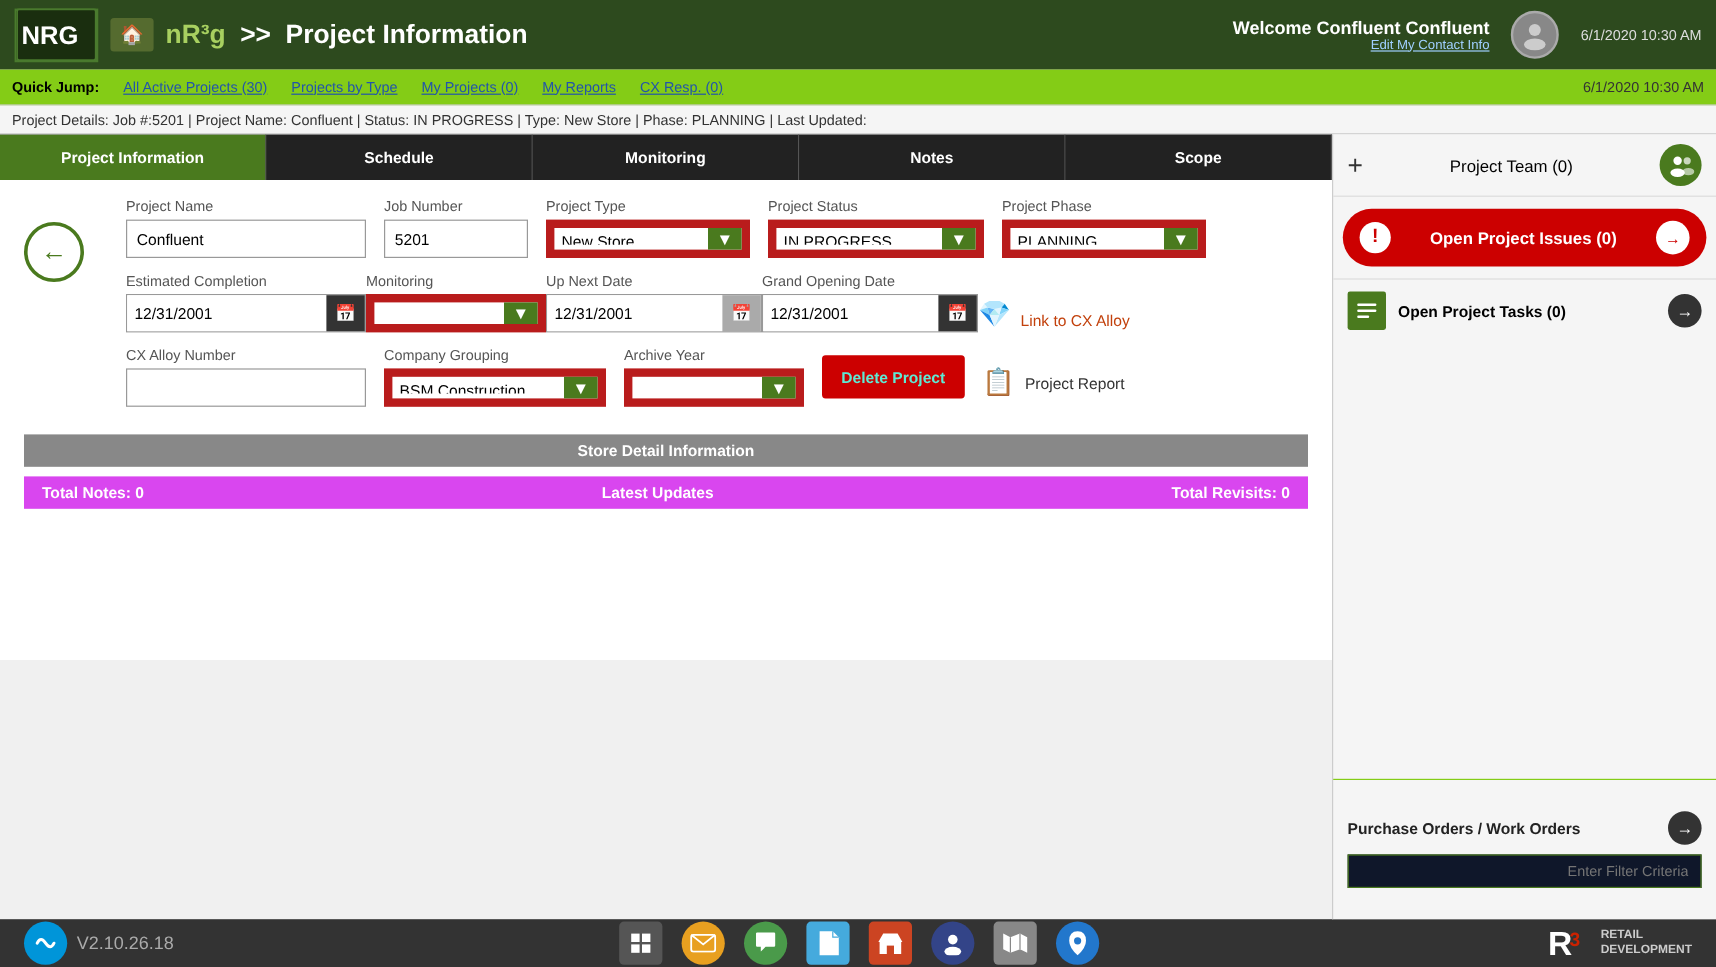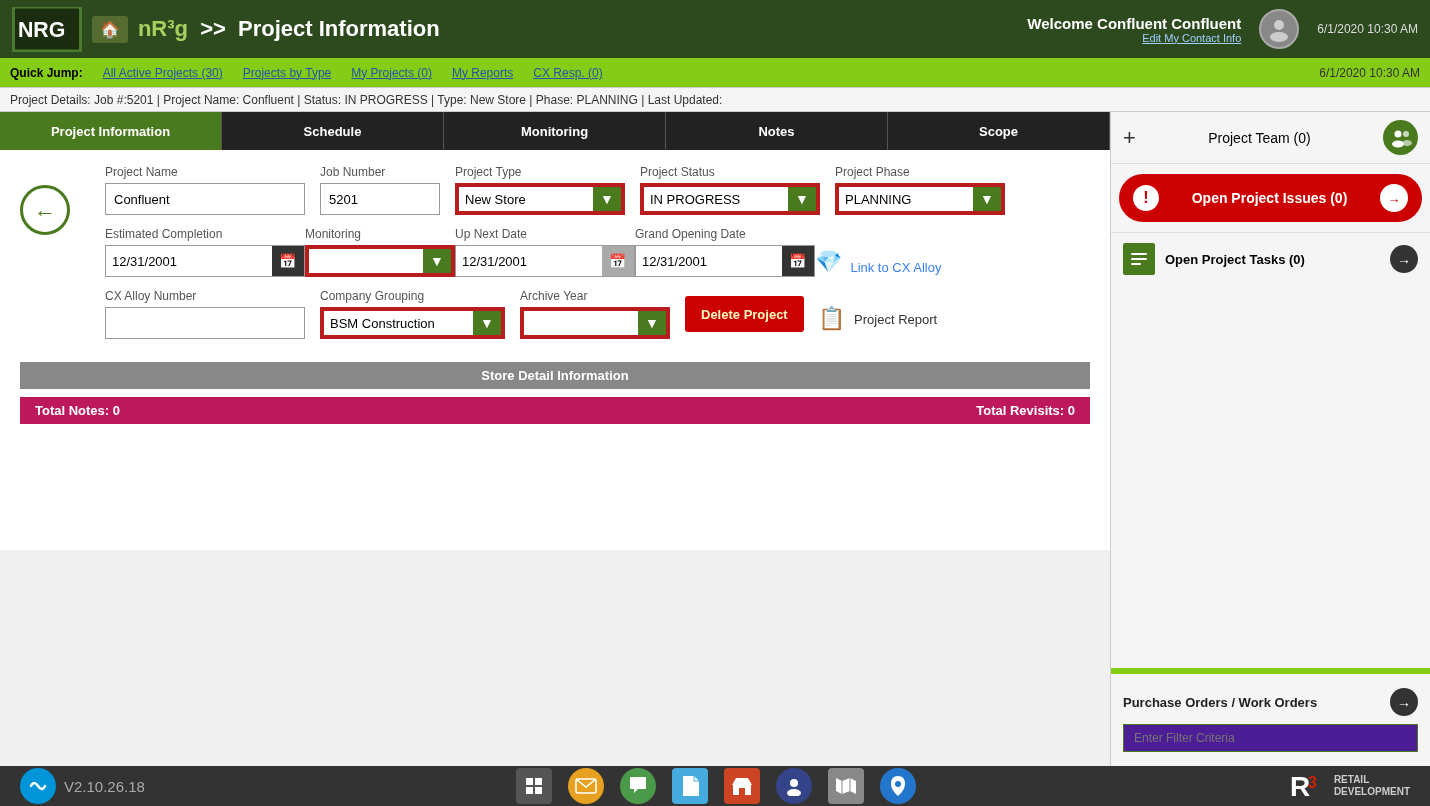--- a/index.html
+++ b/index.html
@@ -34,62 +34,62 @@
     .tab:not(.active) { background: #222; }
 
     
     .form-area { padding: 15px 20px; background: white; min-height: 400px; }
 
     .back-btn { width: 50px; height: 50px; border-radius: 50%; border: 3px solid #4a7a1e; background: white; color: #4a7a1e; font-size: 22px; cursor: pointer; display: flex; align-items: center; justify-content: center; float: left; margin-right: 20px; margin-top: 5px; }
     .form-group { display: flex; flex-direction: column; gap: 4px; }
     .form-group label { font-size: 12px; color: #555; }
     .form-group input { border: 1px solid #999; padding: 5px 8px; font-size: 13px; height: 32px; width: 100%; }
 
-    .select-wrap { display: flex; align-items: center; border: 4px solid #b91c1c; height: 32px; background: white; }
+    .select-wrap { display: flex; align-items: center; border: 7px solid #b91c1c; height: 32px; background: white; }
     .select-wrap select { border: none; flex: 1; padding: 4px 6px; font-size: 13px; appearance: none; background: transparent; height: 100%; }
     .select-arrow { background: #4a7a1e; color: white; width: 28px; height: 100%; display: flex; align-items: center; justify-content: center; font-size: 14px; cursor: pointer; flex-shrink: 0; }
 
     .date-wrap { display: flex; align-items: center; border: 1px solid #999; height: 32px; }
     .date-wrap input { border: none; flex: 1; padding: 4px 6px; font-size: 13px; height: 100%; }
     .date-btn { background: #333; color: white; width: 32px; height: 100%; display: flex; align-items: center; justify-content: center; cursor: pointer; font-size: 14px; flex-shrink: 0; }
     .date-btn-gray { background: #aaa; }
 
-    .delete-btn { background: #cc0000; color: #fef9c3; border: none; padding: 8px 16px; font-size: 13px; font-weight: bold; cursor: pointer; height: 36px; white-space: nowrap; border-radius: 3px; }
+    .delete-btn { background: #cc0000; color: #5eead4; border: none; padding: 8px 16px; font-size: 13px; font-weight: bold; cursor: pointer; height: 36px; white-space: nowrap; border-radius: 3px; }
     .report-btn { display: flex; align-items: center; gap: 8px; cursor: pointer; color: #333; }
 
     
     .section-header { background: #888; color: white; padding: 6px 15px; font-size: 13px; font-weight: bold; text-align: center; margin-bottom: 8px; }
     .store-detail-grid { display: grid; grid-template-columns: 1fr 1fr 1fr 1fr; gap: 8px; padding: 0 5px 10px; }
 
     
-    .totals-bar { background: #be185d; color: white; display: flex; align-items: center; justify-content: space-between; padding: 6px 15px; margin-top: 0; font-size: 13px; font-weight: bold; }
+    .totals-bar { background: #d946ef; color: white; display: flex; align-items: center; justify-content: flex-end; padding: 6px 15px; margin-top: 0; font-size: 13px; font-weight: bold; }
     .totals-center { text-align: center; flex: 1; }
 
     
     .right-sidebar { width: 320px; border-left: 1px solid #ccc; background: #f5f5f5; display: flex; flex-direction: column; }
     .sidebar-header { display: flex; align-items: center; justify-content: space-between; padding: 8px 12px; border-bottom: 1px solid #ddd; }
     .sidebar-plus { font-size: 22px; color: #333; cursor: pointer; }
     .project-team-label { font-size: 14px; font-weight: normal; }
     .project-team-icon { width: 35px; height: 35px; background: #4a7a1e; border-radius: 50%; display: flex; align-items: center; justify-content: center; color: white; font-size: 16px; }
 
     .issues-btn { background: #cc0000; color: white; display: flex; align-items: center; justify-content: space-between; padding: 10px 14px; margin: 10px 8px; border-radius: 25px; cursor: pointer; }
     .issues-icon { width: 26px; height: 26px; background: white; border-radius: 50%; color: #cc0000; display: flex; align-items: center; justify-content: center; font-weight: bold; font-size: 16px; }
     .issues-text { font-size: 14px; font-weight: bold; flex: 1; text-align: center; }
     .issues-arrow { width: 28px; height: 28px; background: white; border-radius: 50%; color: #cc0000; display: flex; align-items: center; justify-content: center; font-weight: bold; }
 
     .tasks-row { display: flex; align-items: center; padding: 10px 12px; border-top: 1px solid #ddd; gap: 10px; cursor: pointer; }
     .tasks-icon { width: 32px; height: 32px; background: #4a7a1e; display: flex; align-items: center; justify-content: center; color: white; border-radius: 2px; font-size: 16px; }
     .tasks-label { flex: 1; font-size: 13px; font-weight: bold; }
     .tasks-arrow { width: 28px; height: 28px; background: #333; border-radius: 50%; color: white; display: flex; align-items: center; justify-content: center; font-size: 14px; }
 
-    .po-section { margin-top: auto; border-top: 6px solid #84cc16; padding: 14px 12px; }
+    .po-section { margin-top: auto; border-top: 1px solid #84cc16; padding: 26px 12px; }
     .po-header { display: flex; align-items: center; justify-content: space-between; margin-bottom: 8px; }
     .po-title { font-size: 13px; font-weight: bold; color: #222; }
     .po-arrow { width: 28px; height: 28px; background: #333; border-radius: 50%; color: white; display: flex; align-items: center; justify-content: center; font-size: 14px; }
-    .po-filter { border: 1px solid #4a7a1e; padding: 6px 10px; width: 100%; font-size: 12px; color: #999; background: #4c1d95; }
+    .po-filter { border: 1px solid #4a7a1e; padding: 6px 10px; width: 100%; font-size: 12px; color: #999; background: #0f172a; text-align: right; }
 
     
     .taskbar { background: #333; height: 40px; display: flex; align-items: center; justify-content: space-between; padding: 0 20px; }
     .taskbar-version { color: #aaa; font-size: 15px; }
     .taskbar-icons { display: flex; gap: 16px; align-items: center; }
     .taskbar-logo { color: white; font-size: 13px; font-weight: bold; }
 
     .row1 { display: flex; gap: 15px; margin-bottom: 12px; align-items: flex-end; }
     .row2 { display: flex; margin-bottom: 12px; align-items: flex-end; }
     .row3 { display: flex; gap: 15px; margin-bottom: 8px; align-items: center; }
@@ -241,21 +241,21 @@
             </div>
             <div class="form-group" style="width:180px;">
               <label>Grand Opening Date</label>
               <div class="date-wrap">
                 <input type="text" style="border: none; flex: 1 1 0%; padding: 4px 6px; font-size: 13px;" value="12/31/2001">
                 <div class="date-btn">📅</div>
               </div>
             </div>
             <div style="display:flex; align-items:flex-end; gap:8px; padding-bottom:2px;">
               <div style="color:#aaa;font-size:22px;">💎</div>
-              <span style="font-size:13px;color:#3b82f6;cursor:pointer;text-align:center;">Link to CX Alloy</span>
+              <span style="font-size:13px;color:#c2410c;cursor:pointer;text-align:center;">Link to CX Alloy</span>
             </div>
           </div>
 
           <div class="row3">
             <div class="form-group" style="width:200px;">
               <label>CX Alloy Number</label>
               <input type="text" style="border: 1px solid rgb(153, 153, 153); padding: 5px 8px; font-size: 13px; height: 32px; width: 100%;">
             </div>
             <div class="form-group" style="width:185px;">
               <label>Company Grouping</label>
@@ -286,20 +286,21 @@
           </div>
         </div>
       </div>
 
       <div>
         <div class="section-header">Store Detail Information</div>
       </div>
 
       <div class="totals-bar">
         <span>Total Notes: 0</span>
+        <span class="totals-center">Latest Updates</span>
         <span>Total Revisits: 0</span>
       </div>
     </div>
   </div>
 
   <div class="right-sidebar">
     <div class="sidebar-header">
       <span class="sidebar-plus">+</span>
       <span class="project-team-label">Project Team (0)</span>
       <div class="project-team-icon">

